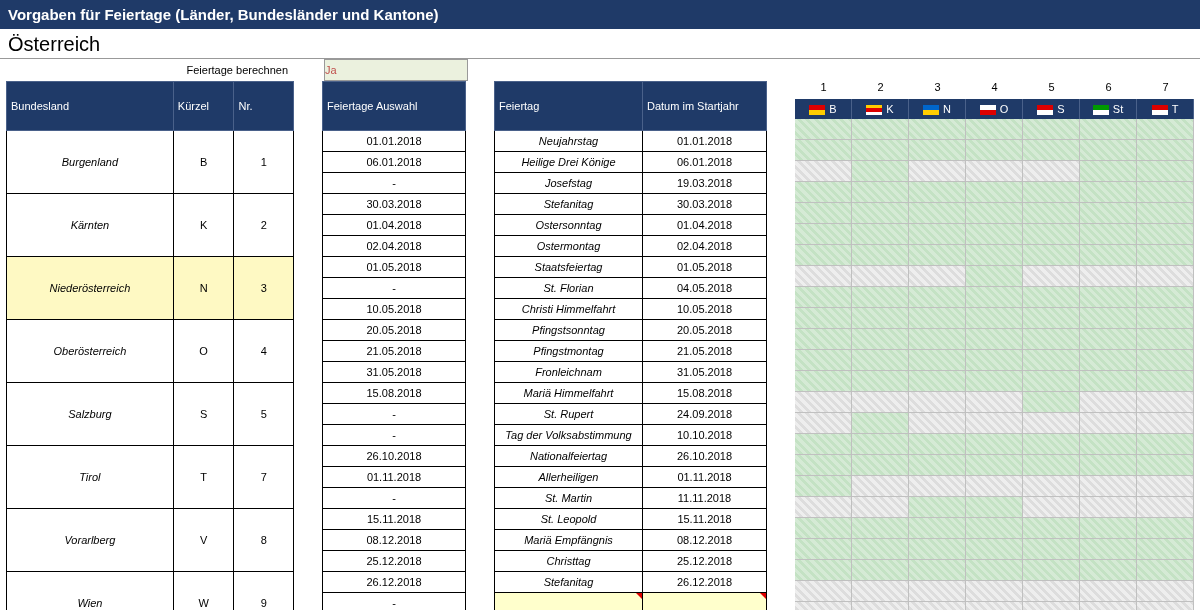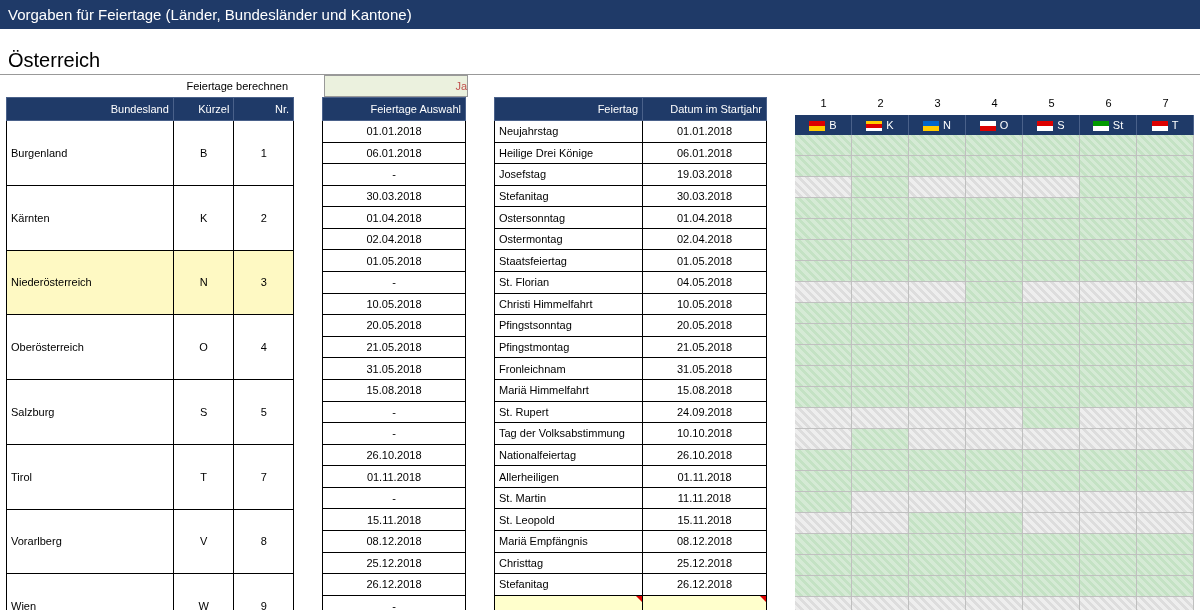--- a/index.html
+++ b/index.html
@@ -1,28 +1,28 @@
 <!DOCTYPE html>
 <html><head>
 <meta charset="utf-8">
 <style>
 * { box-sizing: border-box; margin: 0; padding: 0; }
 body { font-family: Arial, sans-serif; font-size: 12px; background: #fff; width: 1200px; }
-.title-bar { background: #1f3a68; color: #fff; font-weight: normal; font-size: 15px; padding: 6px 8px; }
-.subtitle { font-size: 20px; padding: 20px 8px 2px; border-bottom: 1px solid #999; }
+.title-bar { background: #1f3a68; color: #fff; font-weight: bold; font-size: 15px; padding: 6px 8px; }
+.subtitle { font-size: 20px; padding: 4px 8px 2px; border-bottom: 1px solid #999; }
 .calc-row { display: flex; height: 22px; align-items: stretch; font-size: 11px; }
 .calc-spacer { width: 168px; }
 .calc-label { width: 126px; text-align: right; padding-right: 6px; line-height: 22px; }
 .calc-gap { width: 30px; }
-.calc-value { width: 144px; text-align: right; line-height: 20px; color: #c0504d; border: 1px solid #999; background: #ebf1de; }
+.calc-value { width: 144px; text-align: left; line-height: 20px; color: #c0504d; border: 1px solid #999; background: #ebf1de; }
 .content { display: flex; padding: 0 6px; gap: 28px; }
 table { border-collapse: collapse; }
-th { background: #1f3a68; color: #fff; font-weight: normal; font-size: 11px; padding: 5px 4px; border: 1px solid #4a618a; text-align: right; }
+th { background: #1f3a68; color: #fff; font-weight: normal; font-size: 11px; padding: 18px 4px; border: 1px solid #4a618a; text-align: left; }
 td { border: 1px solid #000; padding: 2px 4px; font-size: 11px; height: 21px; text-align: center; background: #fff; }
-td.left { text-align: left; }
+td.left { text-align: center; font-style: italic; }
 .bund-table { width: 288px; }
 .bund-table td:nth-child(1) { width: 172px; }
 .bund-table td:nth-child(2) { width: 62px; }
 .bund-table td:nth-child(3) { width: 62px; }
 tr.highlight td { background: #fef9c3; }
 .auswahl-table { width: 144px; }
 .auswahl-table td { width: 144px; }
 .feiertag-table { }
 .feiertag-table td:nth-child(1) { width: 148px; }
 .feiertag-table td:nth-child(2) { width: 124px; }

